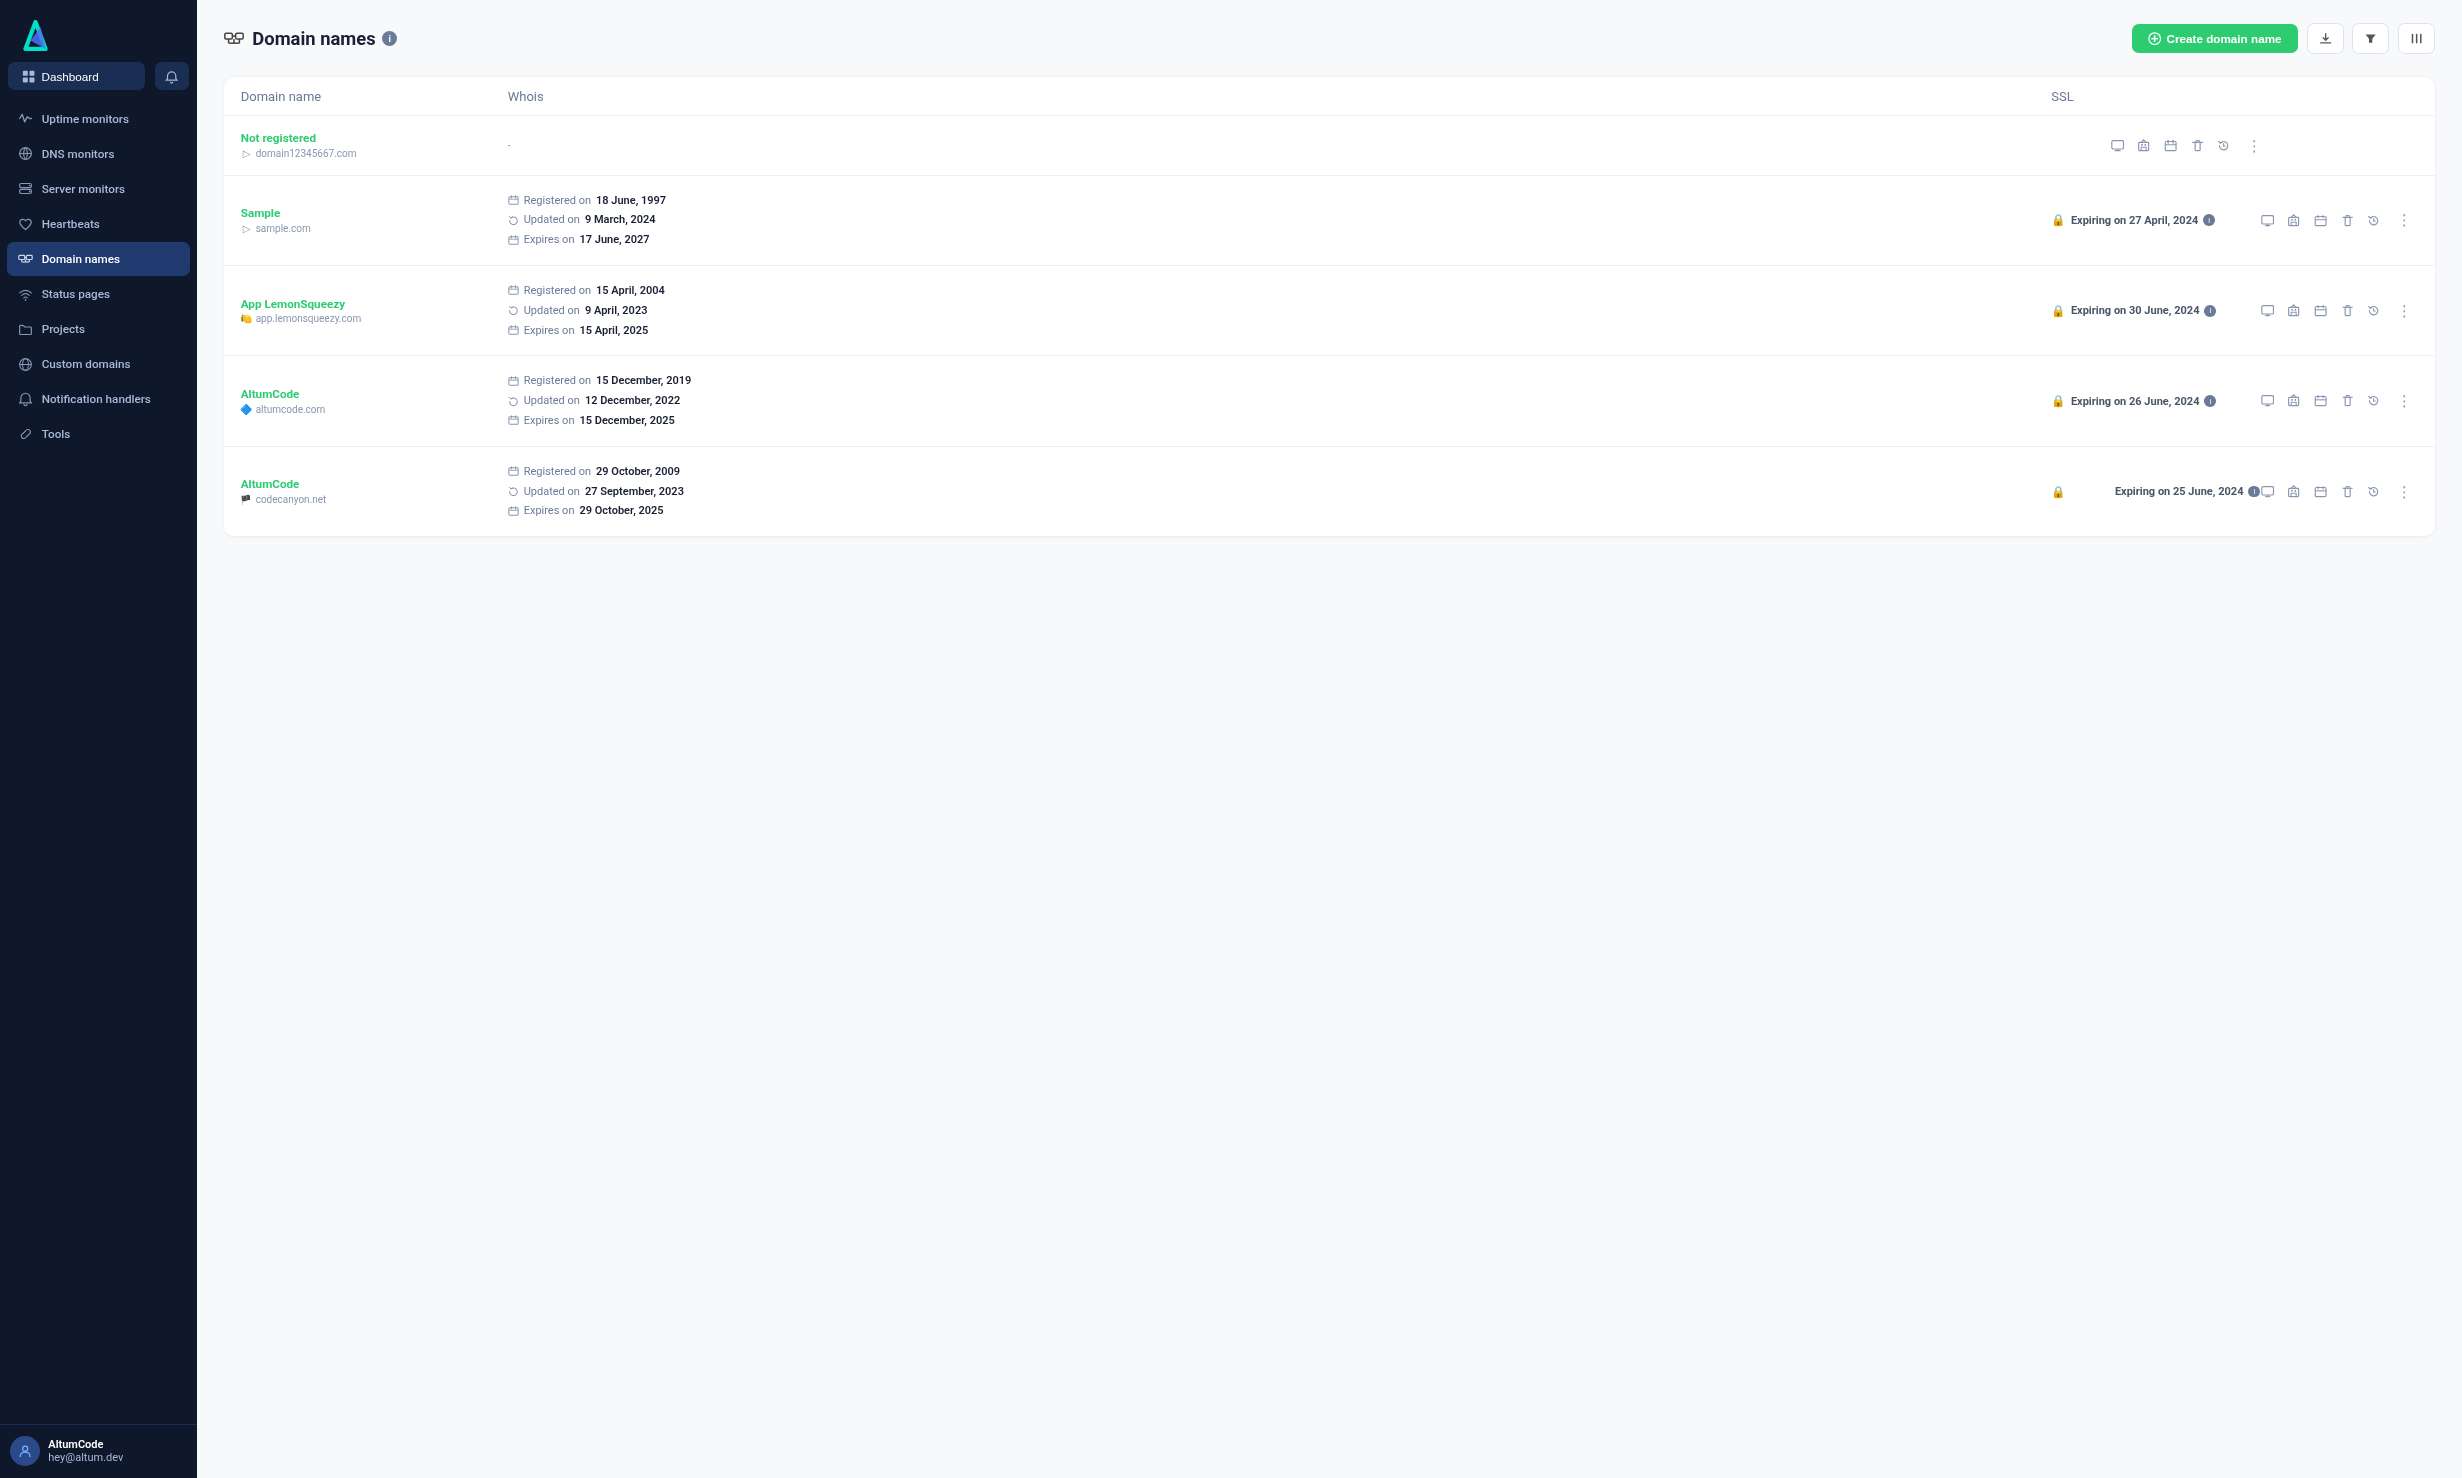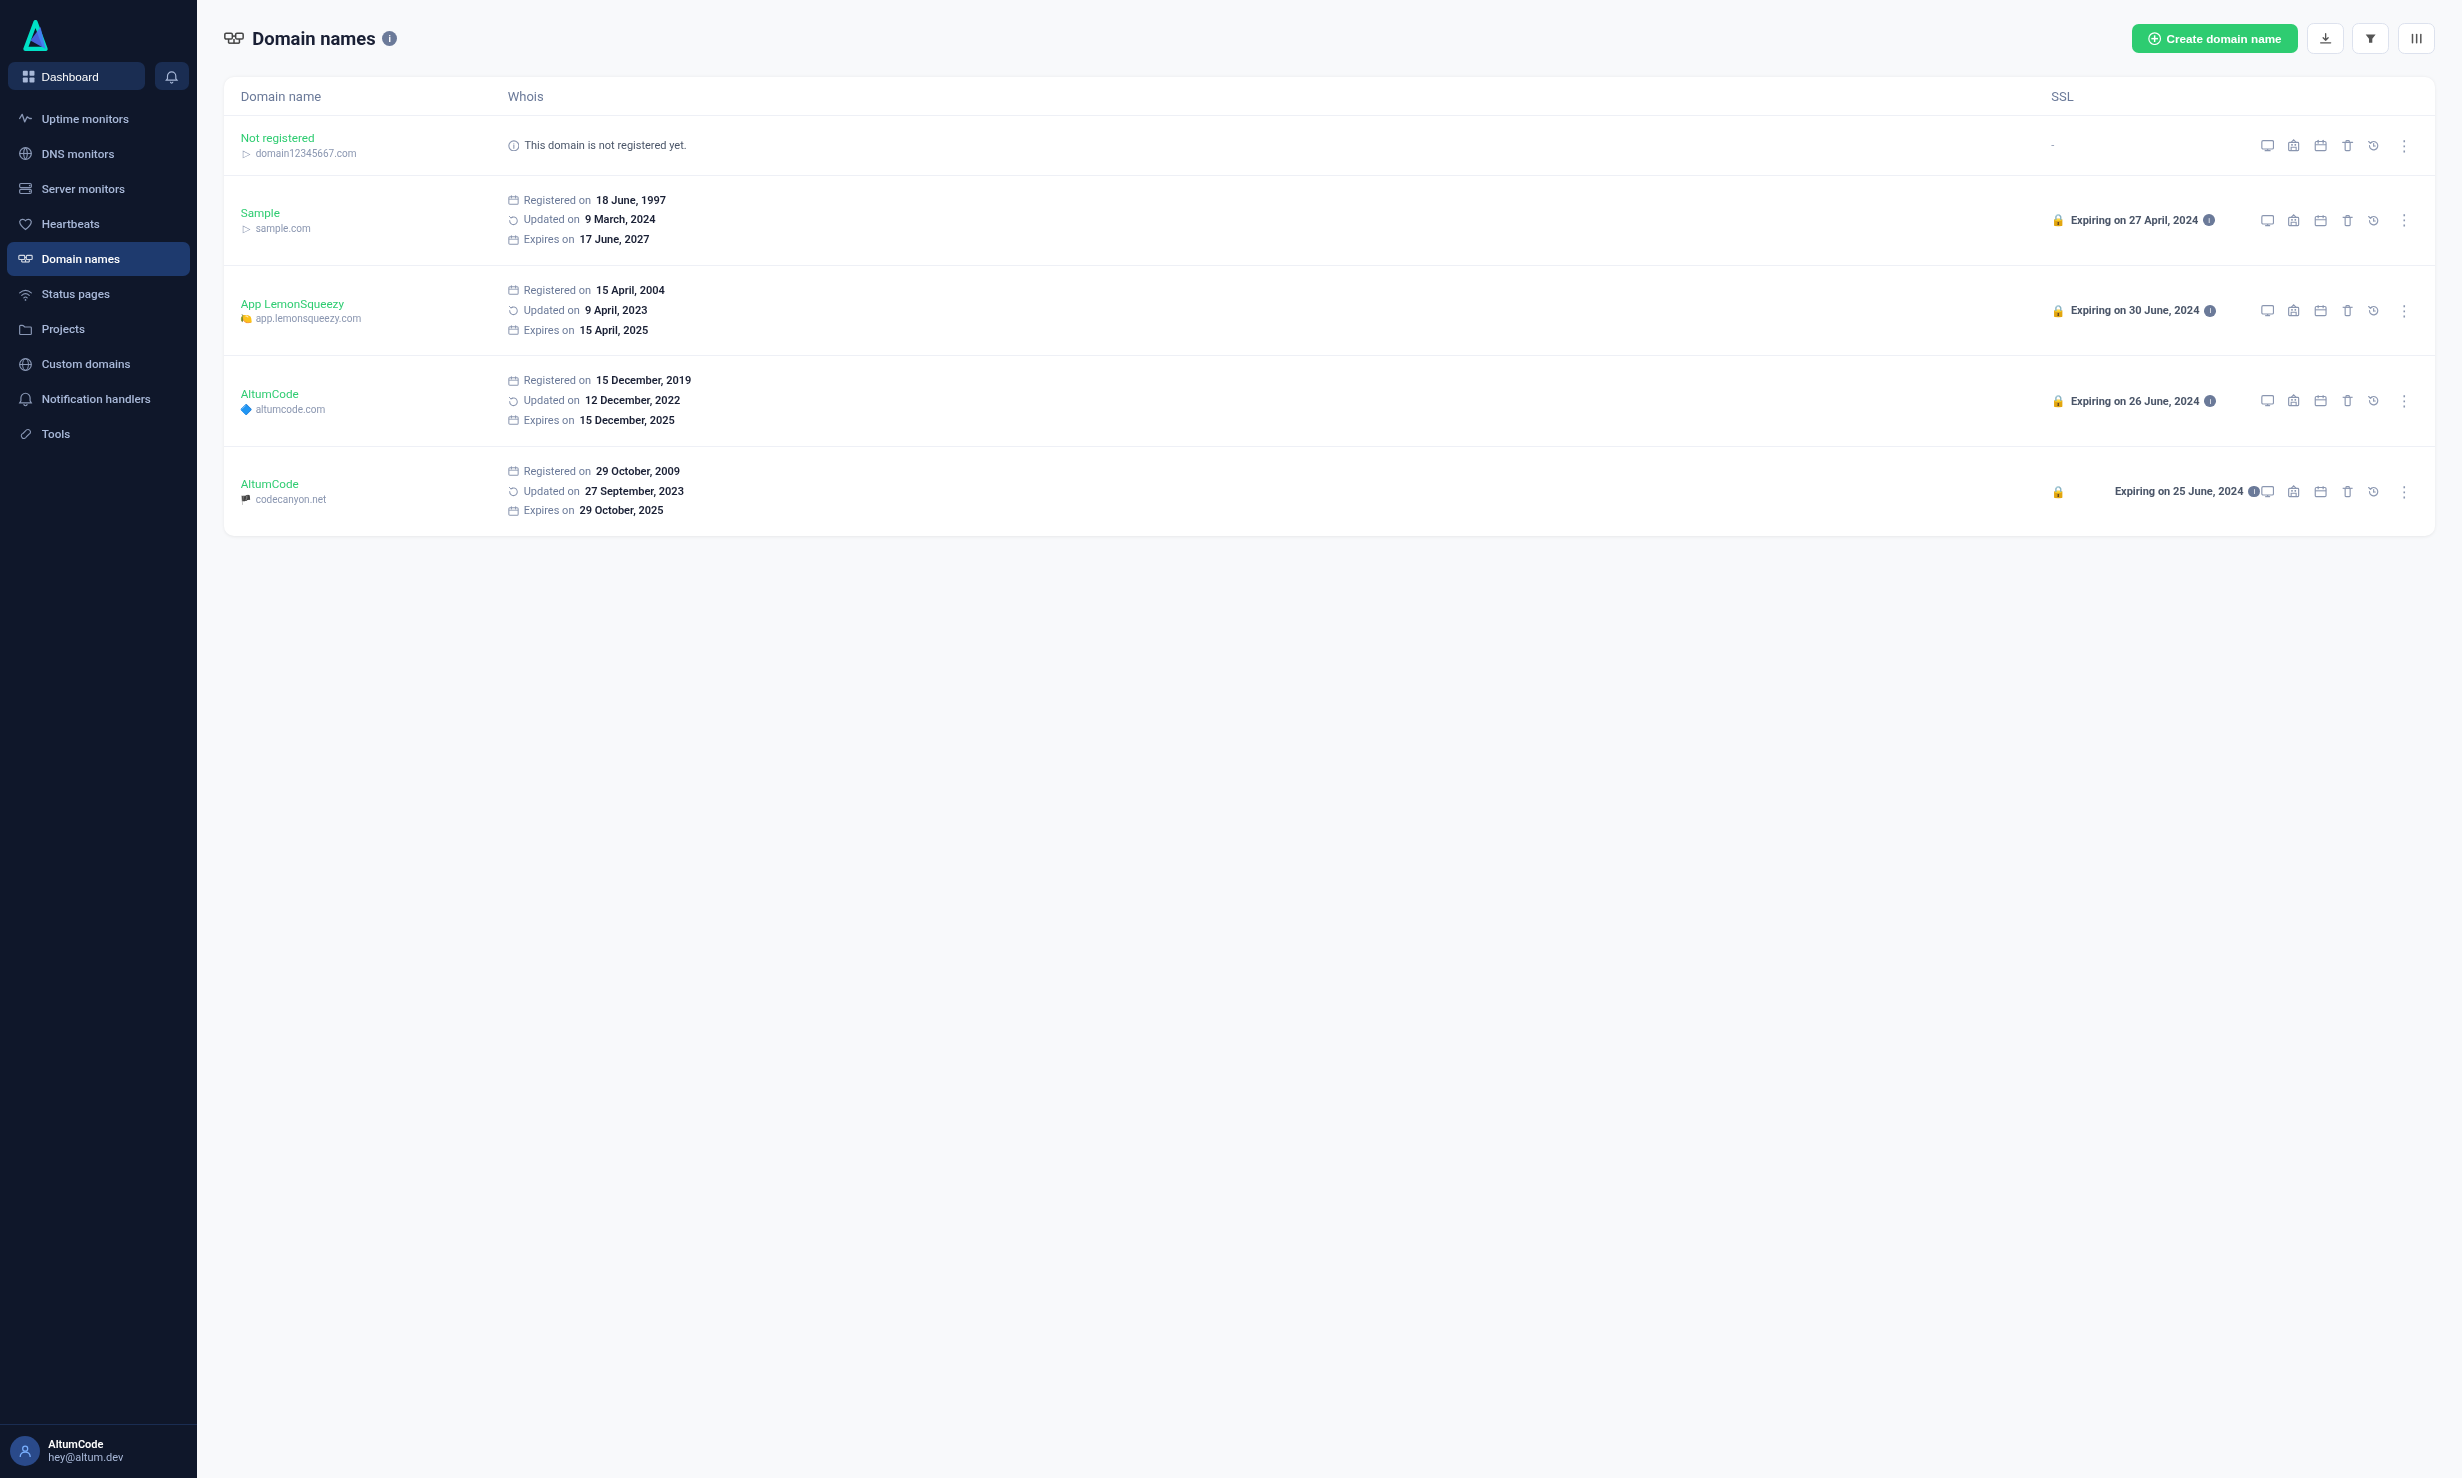--- a/index.html
+++ b/index.html
@@ -178,21 +178,21 @@
       grid-template-columns: 267px 1fr 217px 150px;
       padding: 15px 16.7px;
       border-bottom: 0.8px solid #eef0f6;
       align-items: center;
     }
     .table-row:last-child { border-bottom: none; }
     .domain-name-cell {}
     .domain-link {
       color: #2ecc71;
       font-size: 11.7px;
-      font-weight: 400;
+      font-weight: 700;
       text-decoration: none;
       display: block;
       cursor: pointer;
     }
     .domain-url {
       color: #8a96b0;
       font-size: 10px;
       display: flex;
       align-items: center;
       gap: 3.3px;
@@ -451,30 +451,20 @@
       <div></div>
     </div>
 
     <div class="table-row">
       <div class="domain-name-cell">
         <a class="domain-link">Not registered</a>
         <span class="domain-url">
           <span class="domain-url-favicon">▷</span>
           <span>domain12345667.com</span>
         </span>
-      </div>
-      <div class="whois-cell">
-        <div class="whois-row">
-          <svg width="11.7" height="11.7" viewBox="0 0 14 14" fill="none">
-            <circle cx="7" cy="7" r="6" stroke="#8a96b0" stroke-width="1.3"></circle>
-            <line x1="7" y1="6" x2="7" y2="10" stroke="#8a96b0" stroke-width="1.3" stroke-linecap="round"></line>
-            <circle cx="7" cy="4.5" r="0.7" fill="#8a96b0"></circle>
-          </svg>
-          <span>This domain is not registered yet.</span>
-        </div>
       </div>
       <div class="ssl-cell">
         <span class="ssl-dash">-</span>
       </div>
       <div class="actions-cell">
         <button class="action-btn" title="Monitor">
           <svg width="13.3" height="13.3" viewBox="0 0 16 16" fill="none">
             <rect x="1" y="2" width="14" height="10" rx="1.5" stroke="#8a96b0" stroke-width="1.4"></rect>
             <line x1="5" y1="14" x2="11" y2="14" stroke="#8a96b0" stroke-width="1.4" stroke-linecap="round"></line>
             <line x1="8" y1="12" x2="8" y2="14" stroke="#8a96b0" stroke-width="1.4"></line>

